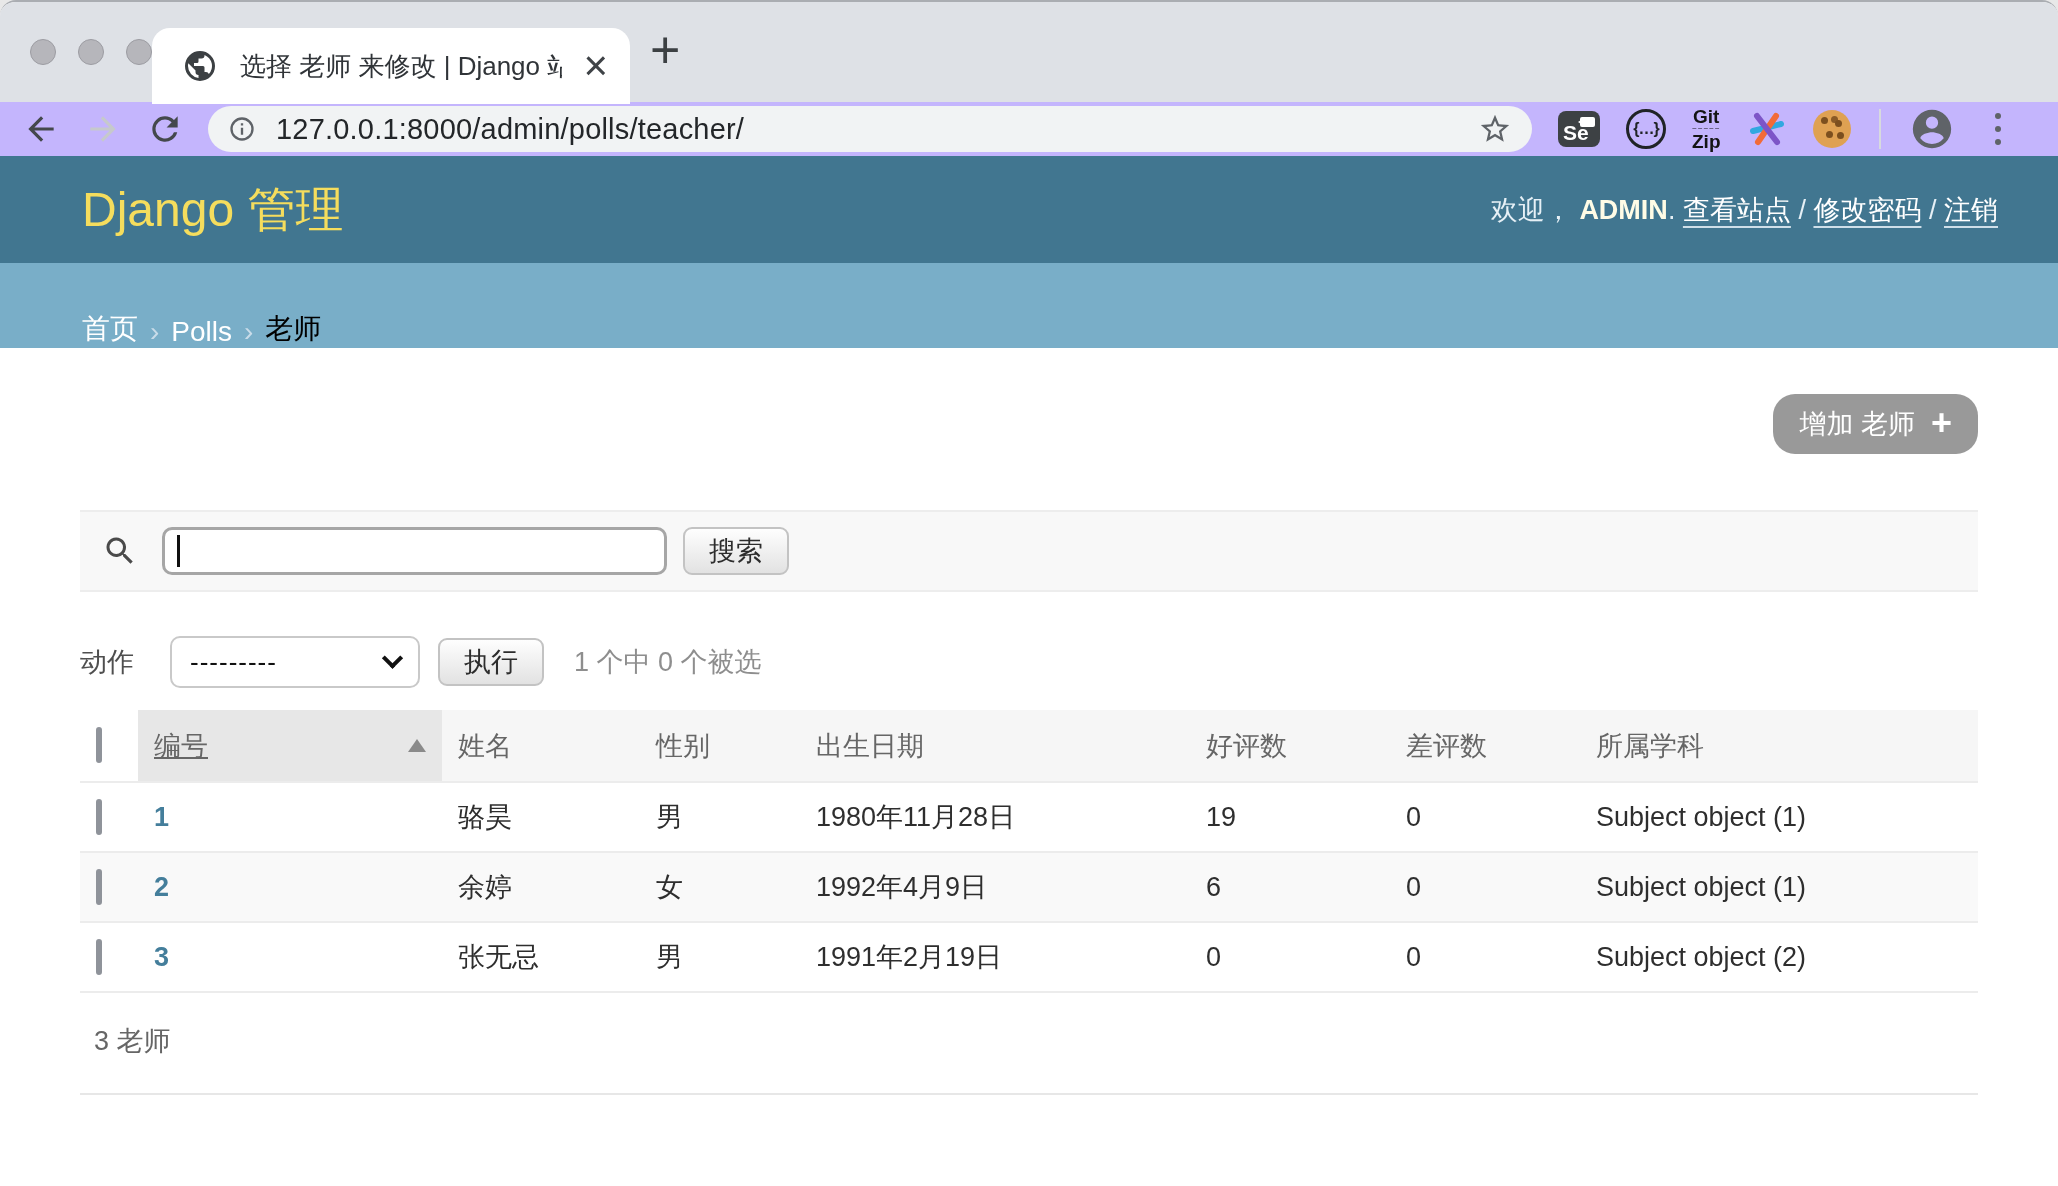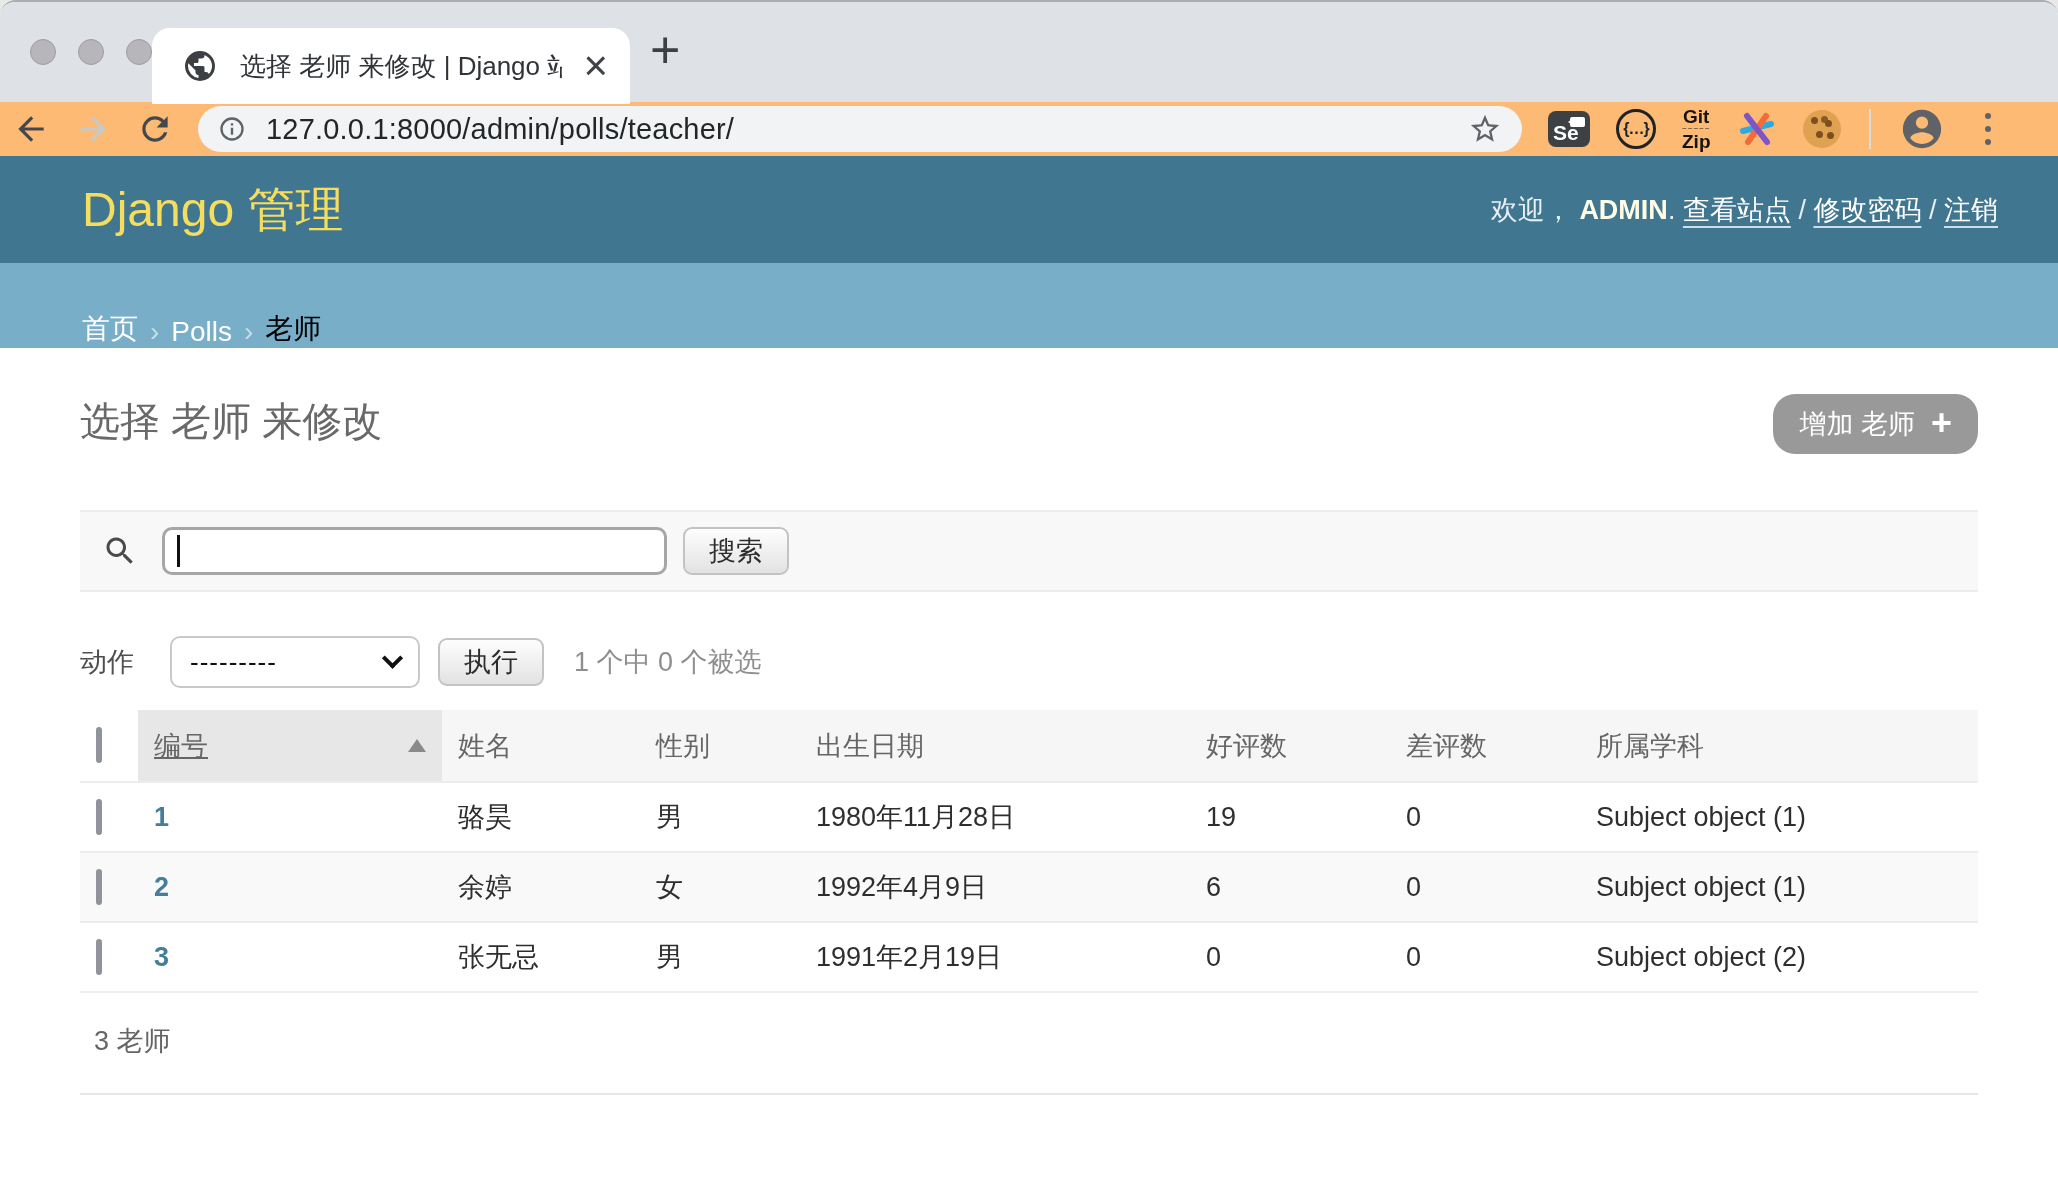--- a/index.html
+++ b/index.html
@@ -13,21 +13,21 @@
   .lights { position:absolute; left:30px; top:0; height:100px; display:flex; align-items:center; gap:22px; }
   .light { width:26px; height:26px; border-radius:50%; background:#b6b6bb; border:1px solid #9c9ca2; }
   .tab { position:absolute; left:152px; top:26px; width:478px; height:76px; background:#fff;
          border-radius:18px 18px 0 0; display:flex; align-items:center; padding:0 22px 0 30px; }
   .tab-favicon { width:36px; height:36px; flex:none; }
   .tab-title { margin-left:22px; font-size:26px; color:#303438; white-space:nowrap; overflow:hidden; width:322px; }
   .tab-close { margin-left:auto; font-size:42px; color:#3f4347; line-height:1; font-weight:400; cursor:default; }
   .newtab { position:absolute; left:650px; top:18px; font-size:52px; font-weight:300; color:#3c4043; }
 
   
-  .toolbar { height:54px; background:#fdba74; display:flex; align-items:center; padding:0 12px; }
+  .toolbar { height:54px; background:#c4b5fd; display:flex; align-items:center; padding:0 22px; }
   .nav-icon { width:38px; height:38px; margin-right:24px; flex:none; }
   .nav-icon svg { width:100%; height:100%; }
   .omnibox { height:46px; width:1324px; background:#f1f3f4; border-radius:24px;
              display:flex; align-items:center; padding:0 20px; flex:none; }
   .info-ic { width:28px; height:28px; flex:none; }
   .url-text { margin-left:20px; font-size:29px; color:#232629; letter-spacing:0.2px; }
   .star-ic { margin-left:auto; width:34px; height:34px; flex:none; }
   .exts { display:flex; align-items:center; margin-left:26px; gap:26px; }
   .ext-se { width:42px; height:36px; background:#3d4144; border-radius:8px; position:relative; flex:none; }
   .ext-se .se-txt { position:absolute; left:5px; bottom:2px; color:#fff; font-weight:700; font-size:21px; }
@@ -200,21 +200,20 @@
     <a>首页</a>
     <span class="crumb-sep">›</span>
     <a>Polls</a>
     <span class="crumb-sep">›</span>
     <span class="crumb-current">老师</span>
   </div>
 
   <div class="content">
 
     <div class="title-row">
-      <h1 class="page-title">选择 老师 来修改</h1>
       <a class="addlink">
         <span>增加 老师</span>
         <span class="plus">+</span>
       </a>
     </div>
 
     <div class="search-row">
       <span class="mag-ic">
         <svg viewBox="0 0 24 24">
             <path fill="#4a4a4a" d="M15.5 14h-.79l-.28-.27a6.5 6.5 0 1 0-.7.7l.27.28v.79l5 4.99L20.49 19zm-6 0A4.5 4.5 0 1 1 14 9.5 4.5 4.5 0 0 1 9.5 14z"></path>

